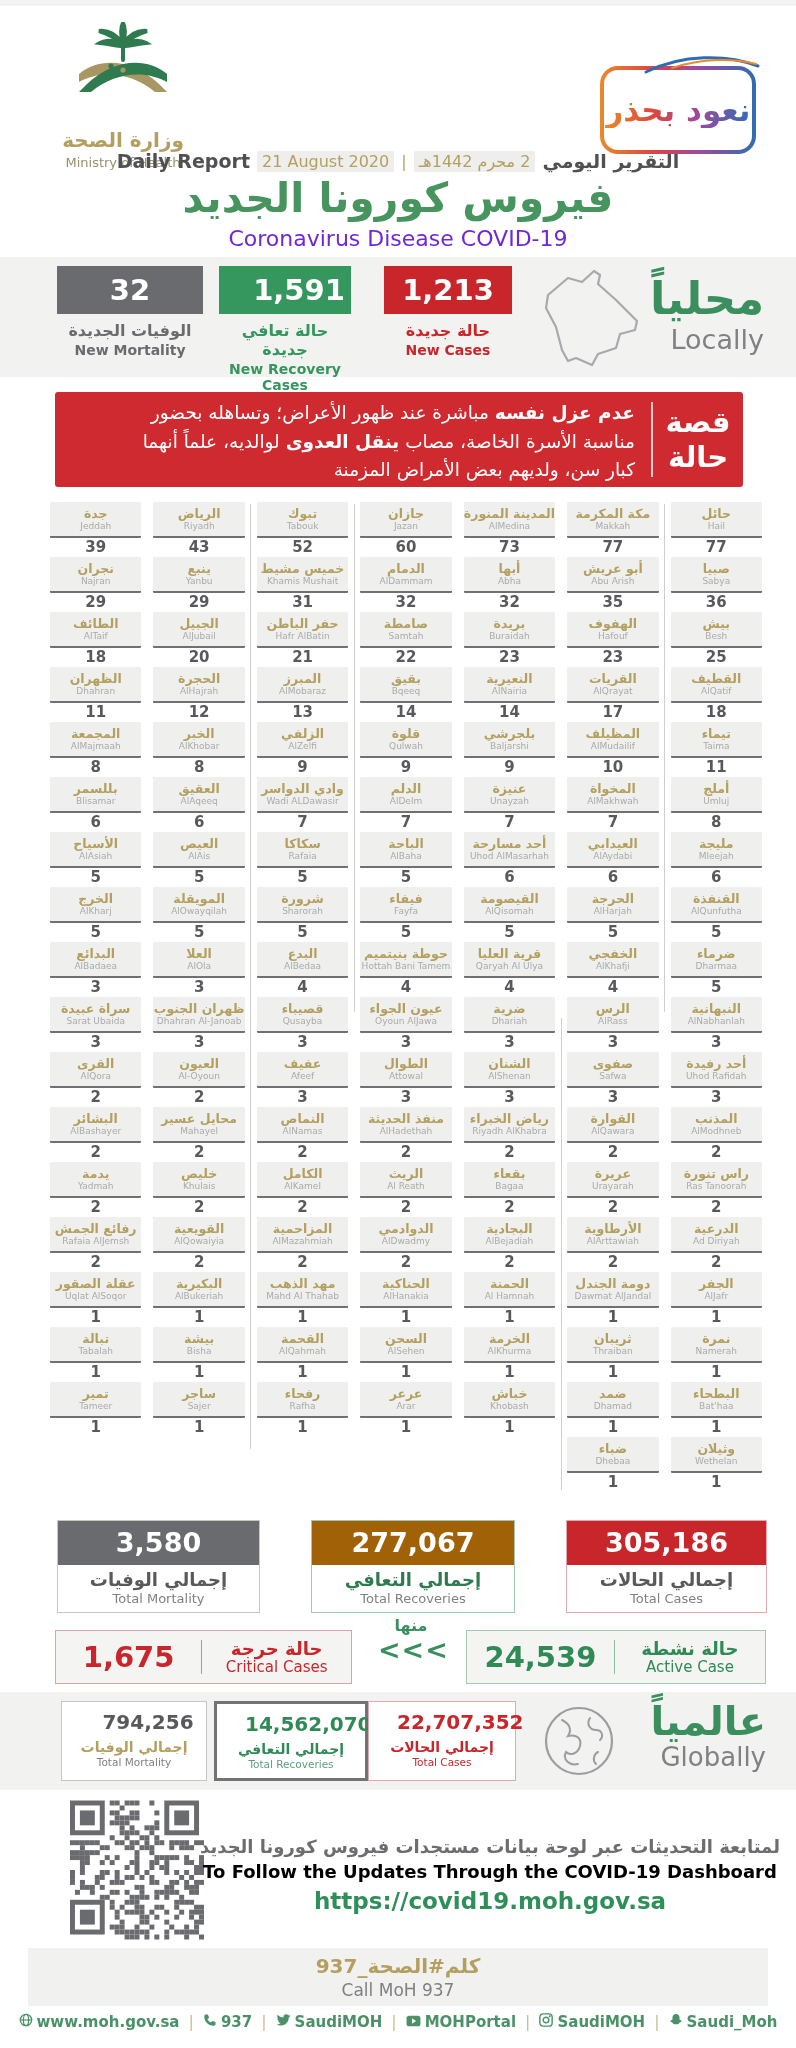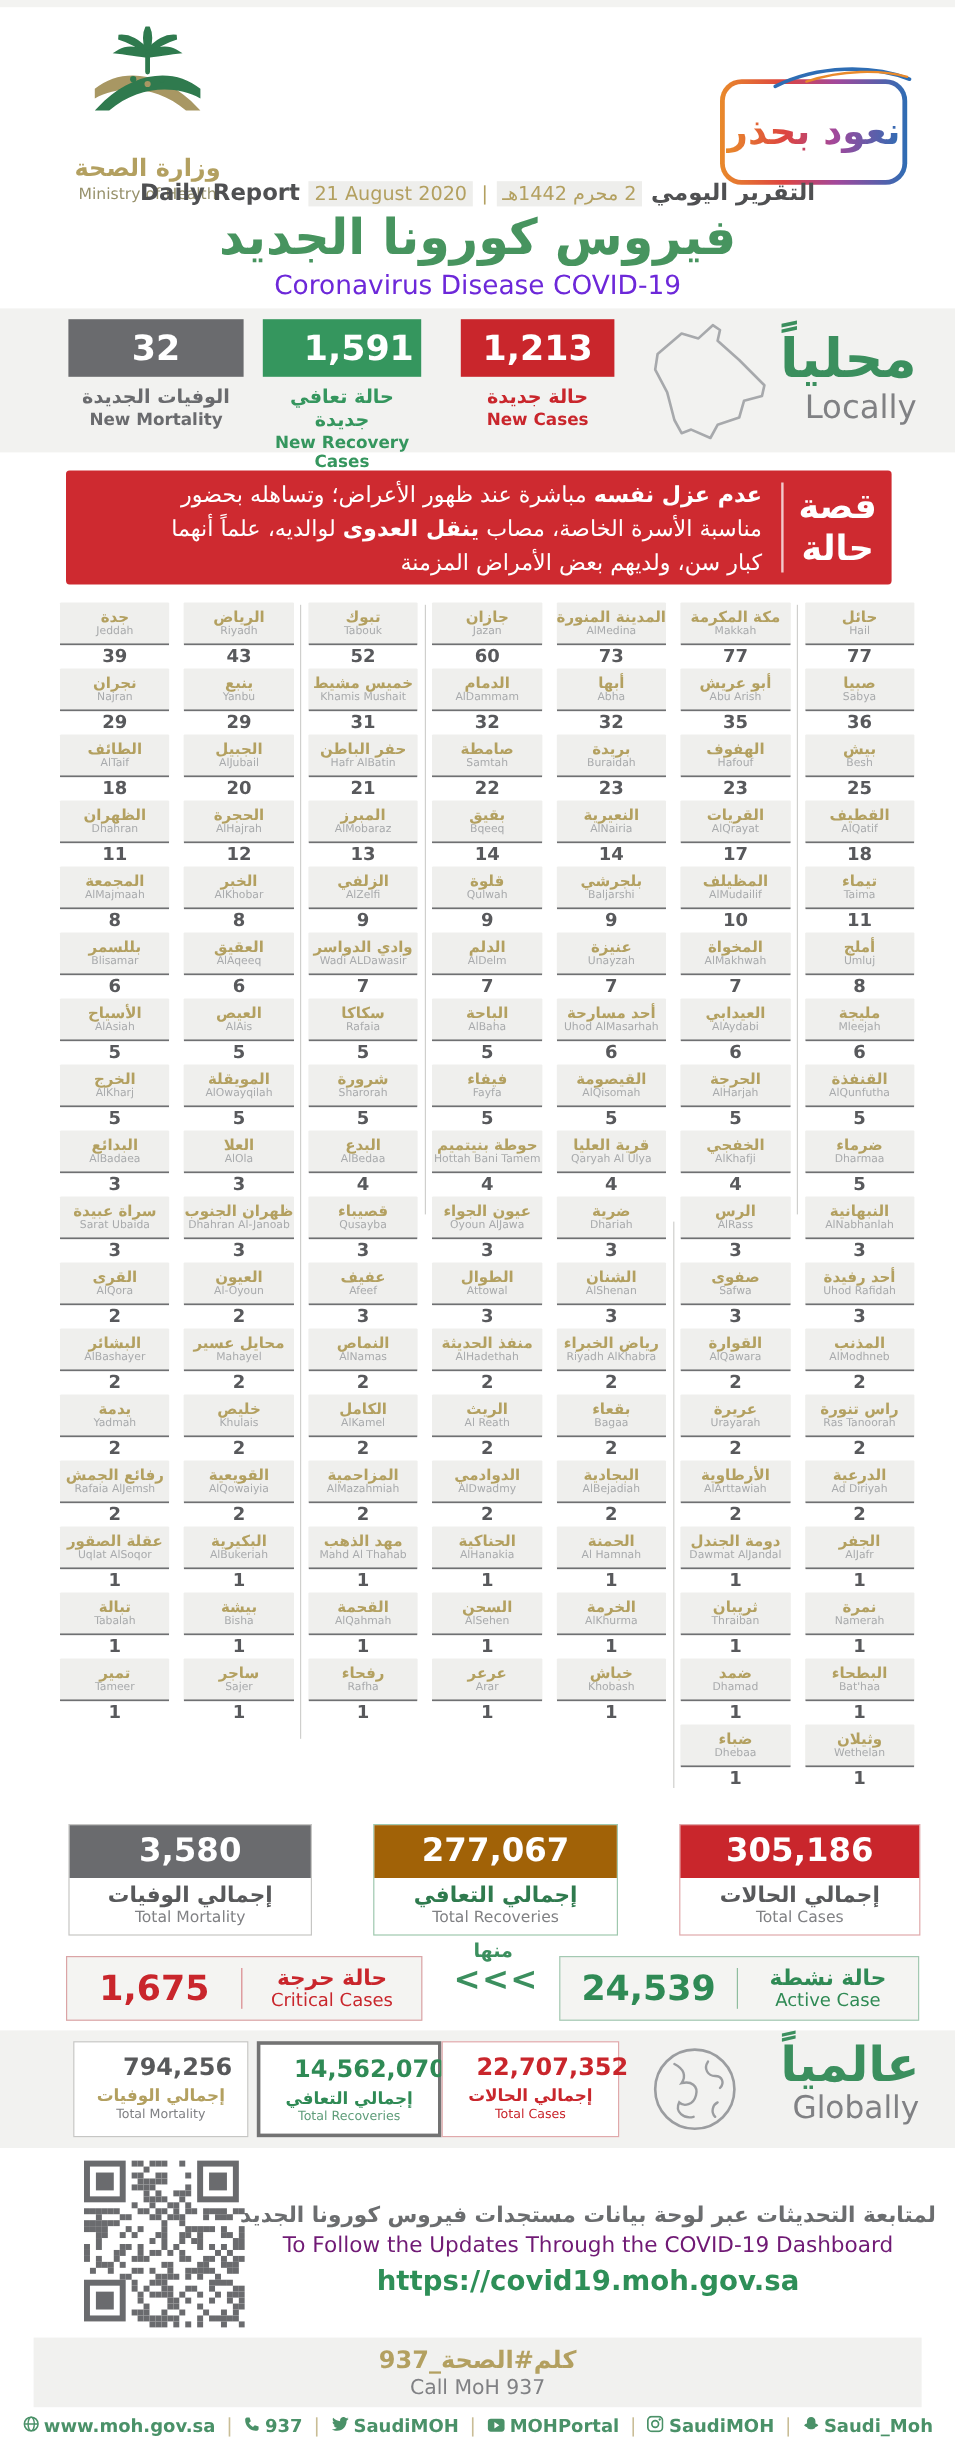--- a/index.html
+++ b/index.html
@@ -73,21 +73,21 @@
   .g-box{position:absolute;top:9px;height:80px;background:#fff;text-align:center;box-sizing:border-box;padding-top:8px;}
   .g-num{font-size:20px;font-weight:bold;padding-left:28px;}
   .g-ar{font-size:14px;font-weight:bold;margin-top:5px;direction:rtl;}
   .g-en{font-size:10.5px;margin-top:1px;}
   .globally{right:30px;top:8px;text-align:right;position:absolute;}
   .globally-ar{font-size:40px;font-weight:bold;color:#3b8f5e;direction:rtl;line-height:1.05;}
   .globally-en{font-size:26px;color:#808184;}
   
   .dash-text{left:200px;top:1836px;width:580px;text-align:center;}
   .dash-ar{font-size:18px;font-weight:bold;color:#6b6d6f;direction:rtl;}
-  .dash-en{font-size:18px;color:#701a75;margin-top:4px;}
+  .dash-en{font-size:18px;color:#000000;margin-top:4px;font-weight:bold;}
   .dash-url{font-size:23px;font-weight:bold;color:#2e8f58;margin-top:6px;}
   
   .call-band{left:28px;top:1948px;width:740px;height:58px;background:#f1f1ef;text-align:center;padding-top:6px;box-sizing:border-box;}
   .call-ar{font-size:20px;font-weight:bold;color:#b3a060;direction:rtl;}
   .call-en{font-size:17px;color:#808184;margin-top:2px;}
   .social{left:0;top:2012px;width:796px;display:flex;justify-content:center;align-items:center;gap:9px;}
   .social-item{display:flex;align-items:center;gap:4px;color:#4a9168;font-size:15px;font-weight:bold;}
   .social-sep{color:#c9bd96;font-size:16px;}
 </style>
 </head>

